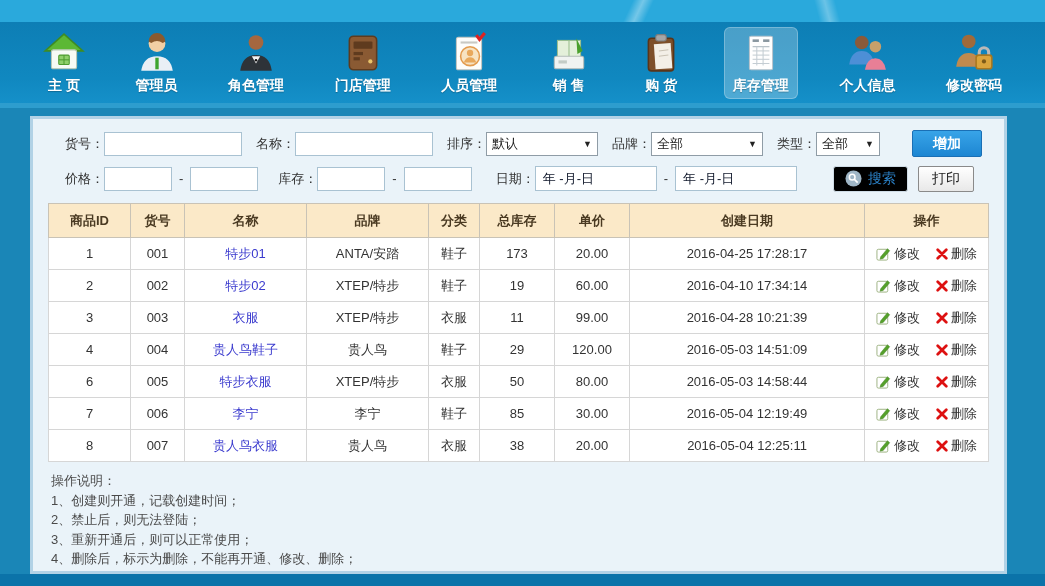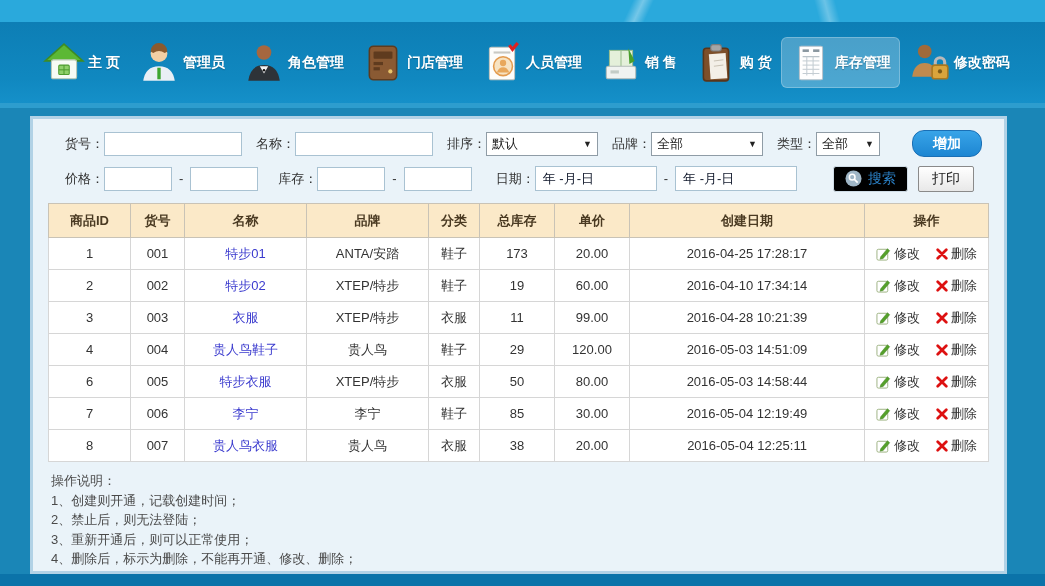--- a/index.html
+++ b/index.html
@@ -22,21 +22,21 @@
   .navbar {
     height:86px;
     background:linear-gradient(180deg,#0d7eb5 0%, #1088c0 70%, #1590c9 100%);
     border-bottom:5px solid #2d9dce;
     display:flex;
     align-items:center;
     justify-content:space-between;
     padding:0 34px;
   }
   .nav-item {
-    display:flex; flex-direction:row; align-items:center;
+    display:flex; flex-direction:column; align-items:center;
     gap:3px; padding:5px 9px 4px; border-radius:6px; cursor:pointer;
   }
   .nav-item.active { background:rgba(255,255,255,.25); box-shadow:0 0 0 1px rgba(255,255,255,.25) inset; }
   .nav-label { color:#fff; font-weight:bold; font-size:14px; white-space:nowrap; text-shadow:0 1px 1px rgba(0,0,0,.25); }
   .nav-icon { width:42px; height:42px; display:block; }
   
   .panel {
     position:absolute; left:30px; top:116px;
     width:977px; height:458px;
     background:#eaf3f9;
@@ -63,21 +63,21 @@
   }
   .sel-lg { width:112px; } .sel-sm { width:64px; }
   .sel-arrow { font-size:9px; color:#222; margin-left:4px; }
   .date-box {
     width:122px; height:25px; background:#fff; border:1px solid #a9c2d2;
     display:inline-flex; align-items:center; padding:0 7px;
     font-size:13px; color:#0f172a; cursor:pointer;
   }
   .btn-add {
     margin-left:auto; margin-right:8px;
-    width:70px; height:27px; border:1px solid #1a6fb5; border-radius:12px;
+    width:70px; height:27px; border:1px solid #1a6fb5; border-radius:2px;
     background:linear-gradient(180deg,#38a4e8,#1d86d2);
     color:#fff; font-size:14px; font-weight:bold; cursor:pointer;
     font-family:inherit;
   }
   .btn-search {
     margin-left:auto; height:26px; padding:0 11px;
     border:1px solid #cfdce6; border-radius:3px; background:#000000;
     color:#2a7fc4; font-size:14px; cursor:pointer;
     display:inline-flex; align-items:center; gap:6px;
     font-family:inherit;
@@ -196,20 +196,29 @@
       <rect x="22" y="7" width="6" height="2.5" fill="#8a97a0"></rect>
       <line x1="12" y1="14" x2="28" y2="14" stroke="#aab6be"></line>
       <line x1="12" y1="18" x2="28" y2="18" stroke="#c4cdd3"></line>
       <line x1="12" y1="22" x2="28" y2="22" stroke="#c4cdd3"></line>
       <line x1="12" y1="26" x2="28" y2="26" stroke="#c4cdd3"></line>
       <line x1="12" y1="30" x2="28" y2="30" stroke="#c4cdd3"></line>
       <line x1="16" y1="14" x2="16" y2="32" stroke="#c4cdd3"></line>
       <line x1="22" y1="14" x2="22" y2="32" stroke="#c4cdd3"></line>
     </svg>
     <span class="nav-label">库存管理</span>
+  </div>
+  <div class="nav-item">
+    <svg class="nav-icon" viewBox="0 0 40 40">
+      <circle cx="15" cy="10" r="6.5" fill="#8a5a3a"></circle>
+      <path d="M3 31 q2 -13 12 -13 q10 0 12 13 z" fill="#4d8fd6"></path>
+      <circle cx="28" cy="14" r="5.5" fill="#c8a06a"></circle>
+      <path d="M18 36 q2 -11 10 -11 q8 0 10 11 z" fill="#e87f96"></path>
+    </svg>
+    <span class="nav-label">个人信息</span>
   </div>
   <div class="nav-item">
     <svg class="nav-icon" viewBox="0 0 40 40">
       <circle cx="15" cy="9" r="6.5" fill="#a06a3a"></circle>
       <path d="M3 33 q2 -13 12 -13 q10 0 12 13 z" fill="#c08a4e"></path>
       <path d="M25 23 v-3.5 a4.5 4.5 0 0 1 9 0 V23" fill="none" stroke="#b9b9b9" stroke-width="3"></path>
       <rect x="22" y="22" width="15" height="13" rx="2.5" fill="#d9a43c" stroke="#a87820" stroke-width="1.5"></rect>
       <circle cx="29.5" cy="28" r="2" fill="#7c5a18"></circle>
     </svg>
     <span class="nav-label">修改密码</span>

